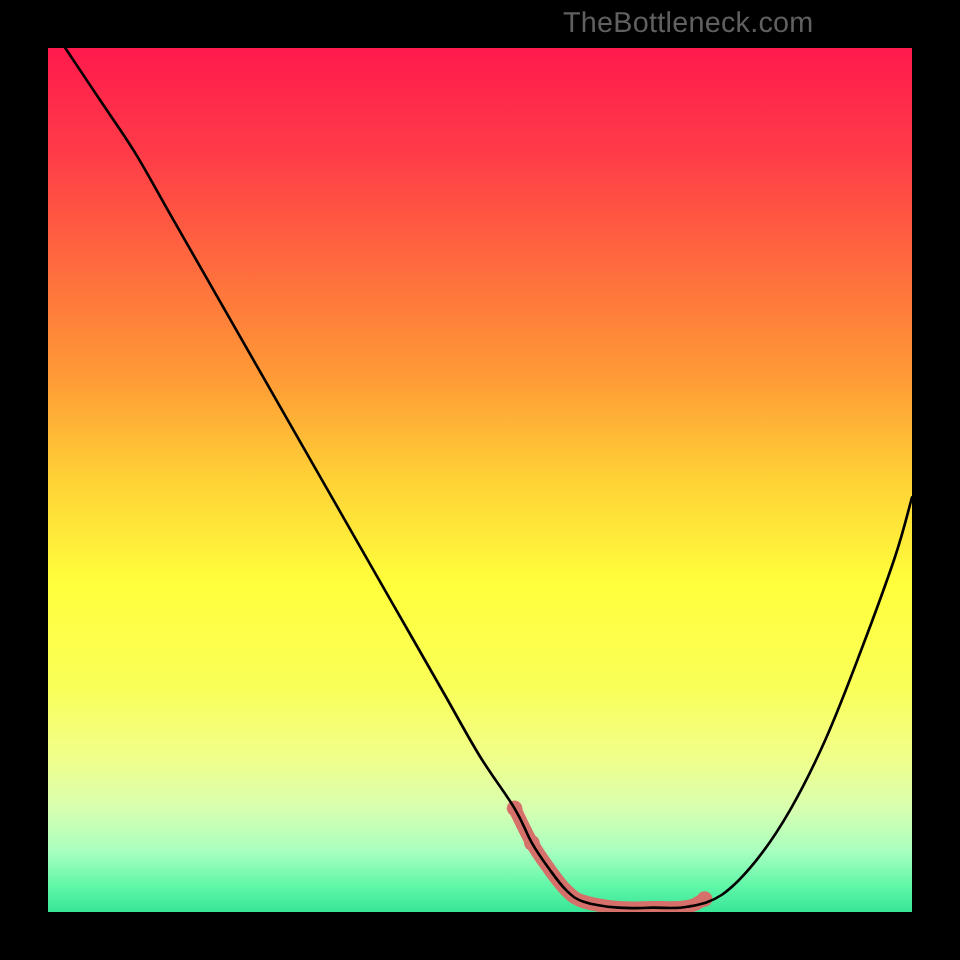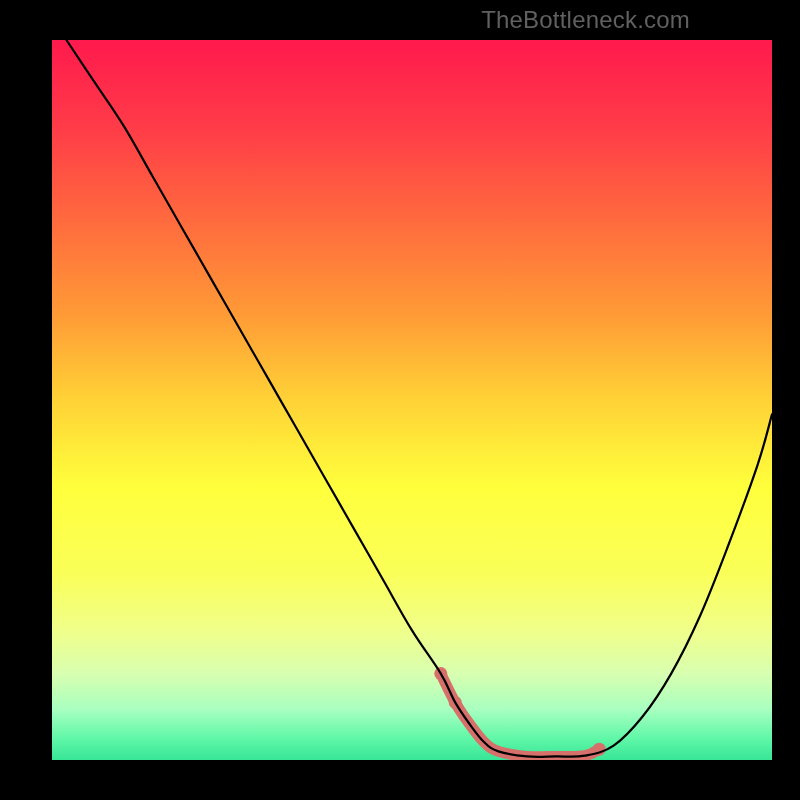--- a/index.html
+++ b/index.html
@@ -2,21 +2,20 @@
 <html><head>
 <meta charset="utf-8">
 <style>
   * { margin: 0; padding: 0; box-sizing: border-box; }
   html, body { width: 800px; height: 800px; overflow: hidden; background: #000; }
   .frame {
     position: relative;
     width: 692px;
     height: 800px;
     background: #000;
-    margin-left: 12px;
   }
   .watermark {
     position: absolute;
     top: 6px;
     right: 14px;
     font-family: Arial, Helvetica, sans-serif;
     font-size: 24px;
     font-weight: 500;
     color: #606060;
     letter-spacing: 0.2px;

